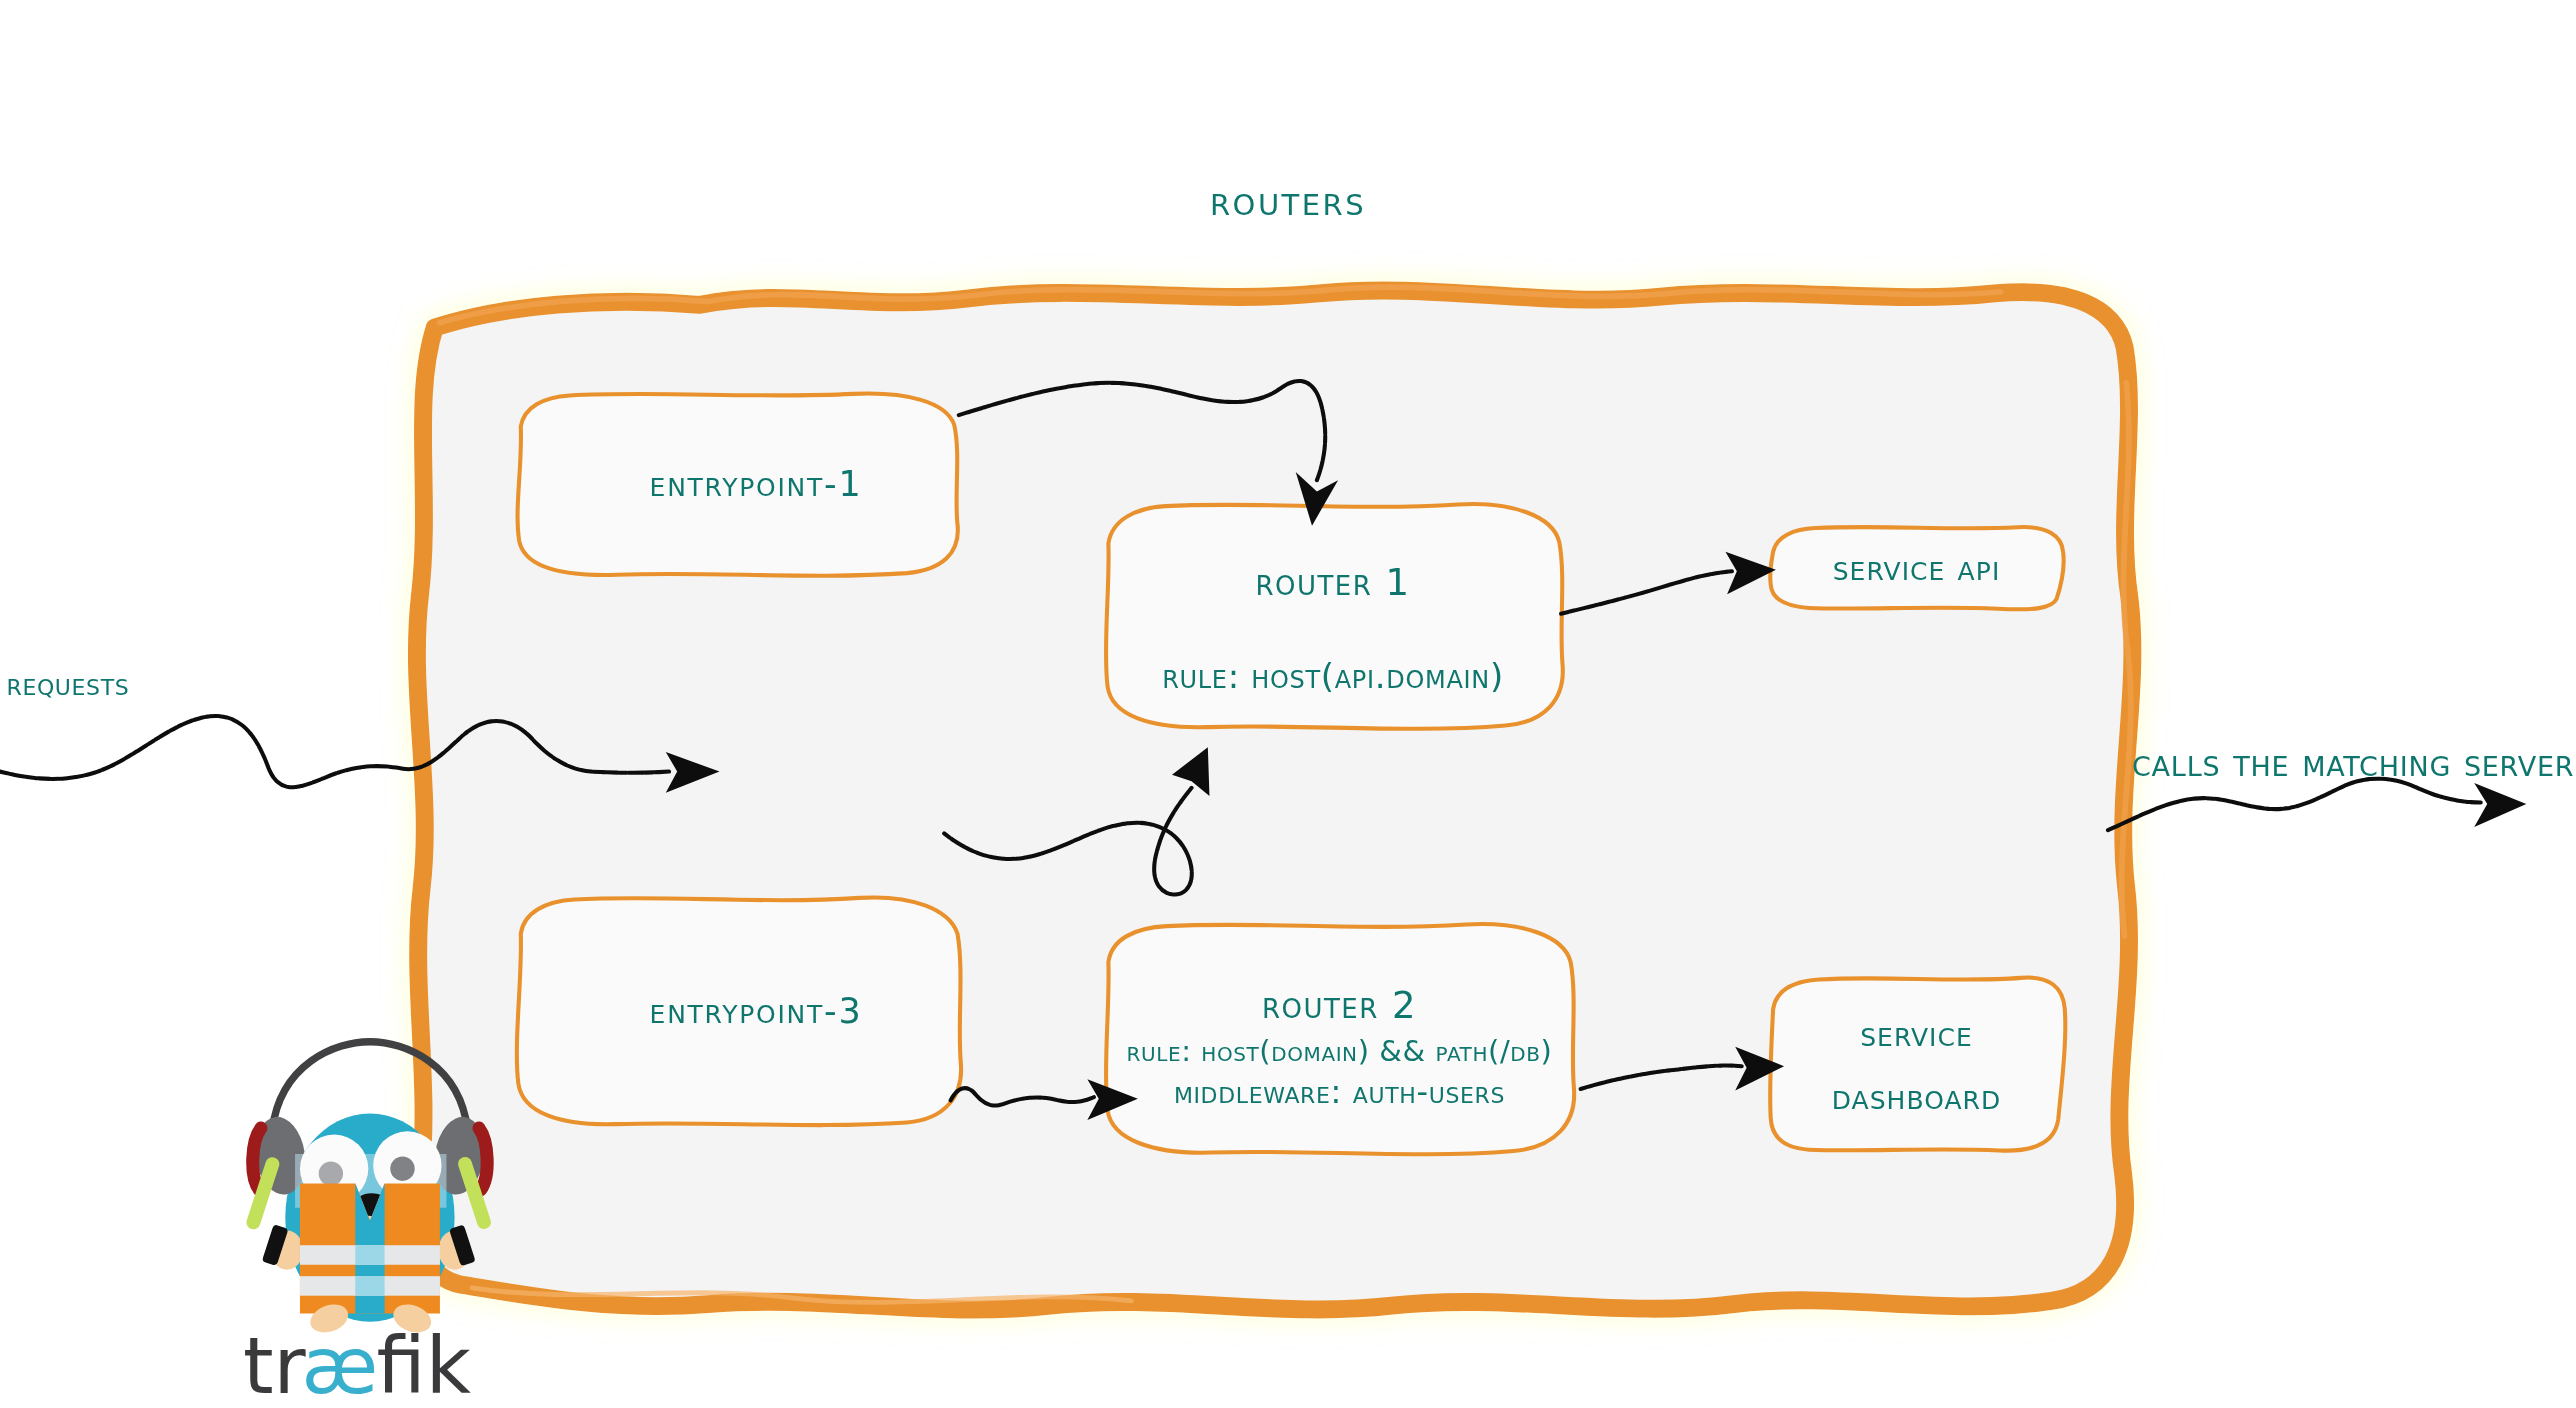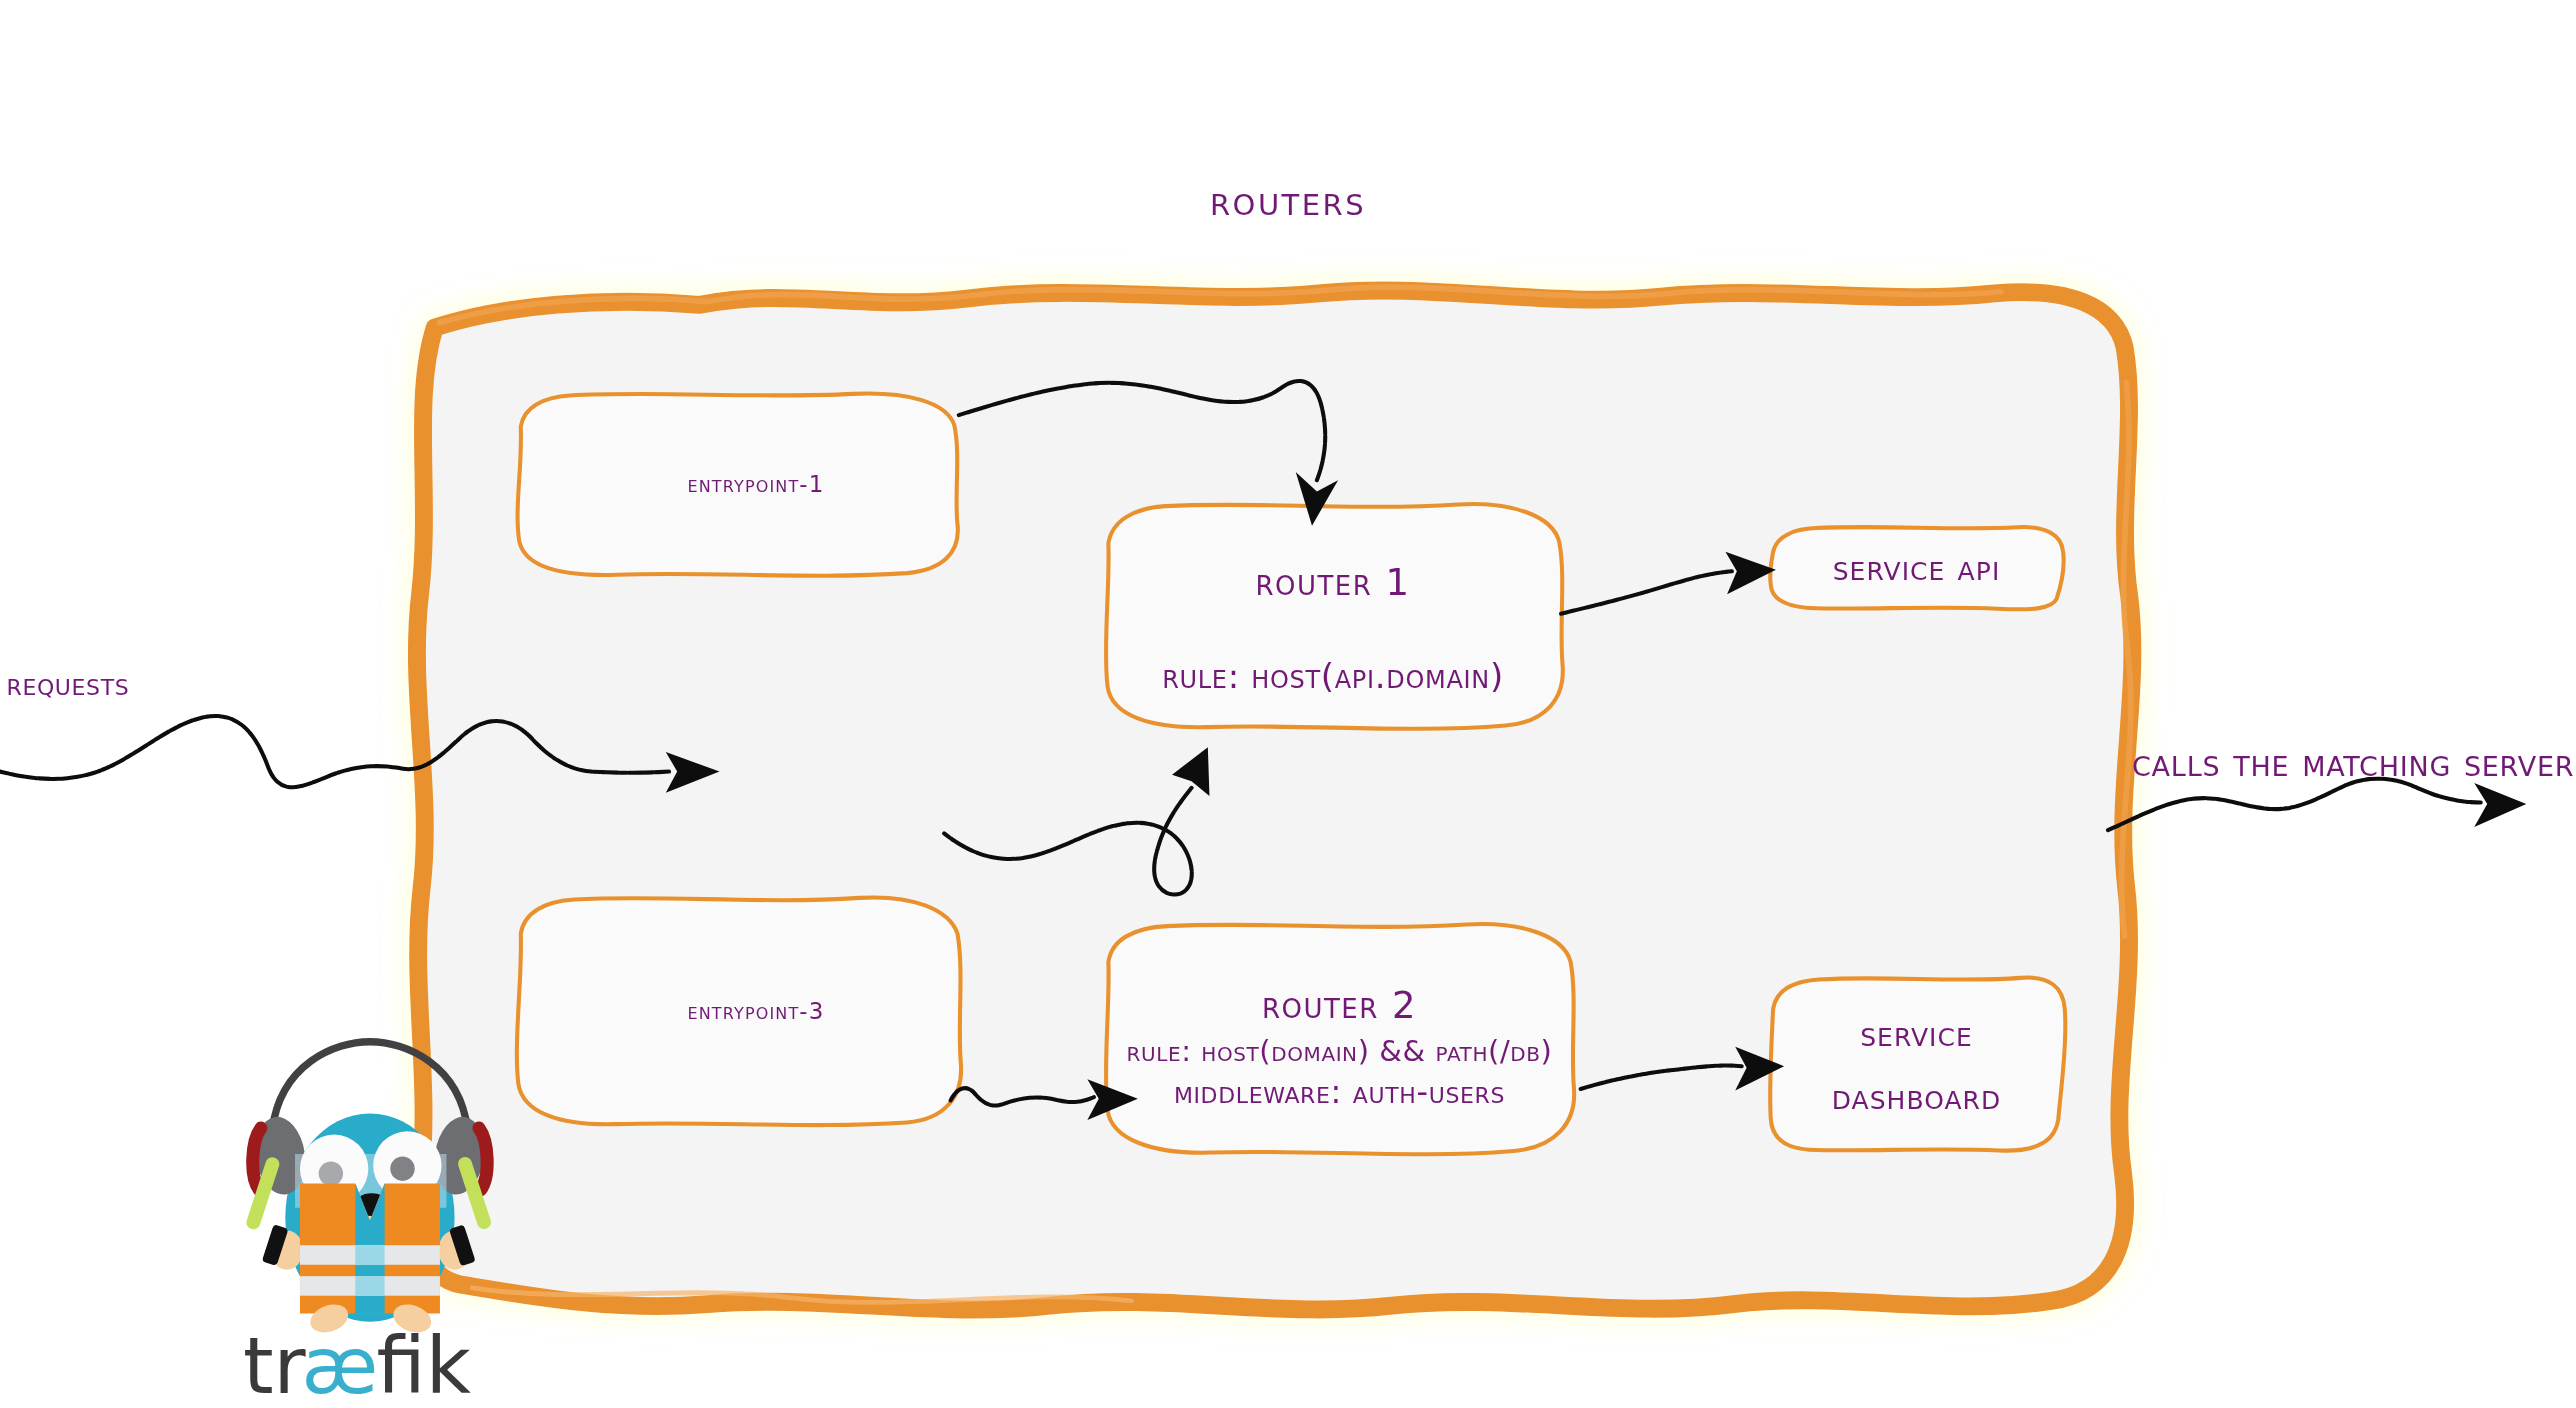--- a/index.html
+++ b/index.html
@@ -16,21 +16,21 @@
   }
 
   .stage {
     position: absolute;
     inset: 0;
   }
 
   
   .hand {
     font-family: "DejaVu Sans", sans-serif;
-    color: #701a75;
+    color: #0f766e;
     font-weight: 400;
     letter-spacing: 0.02em;
     font-variant: small-caps;
     text-transform: lowercase;
     white-space: nowrap;
   }
 
   
   #routers-title {
     position: absolute;
@@ -69,21 +69,21 @@
     flex-direction: column;
     align-items: center;
     justify-content: center;
     text-align: center;
   }
 
   
   #entrypoint-1 { left: 511px; top: 389px; width: 453px; height: 189px; }
   #entrypoint-2 { left: 511px; top: 643px; width: 453px; height: 210px; }
   #entrypoint-3 { left: 511px; top: 893px; width: 453px; height: 236px; }
-  .ep-label { font-size: 23px; letter-spacing: 0.05em; margin-left: 37px; }
+  .ep-label { font-size: 35px; letter-spacing: 0.05em; margin-left: 37px; }
 
   
   #router-1 { left: 1097px; top: 498px; width: 472px; height: 260px; }
   #router-2 { left: 1097px; top: 918px; width: 485px; height: 259px; }
   .router-title { font-size: 37px; letter-spacing: 0.04em; }
   #router-1 .router-title { margin-bottom: 52px; }
   #router-1 .router-rule { font-size: 34px; }
   #router-2 .router-title { margin-bottom: 6.5px; }
   #router-2 .router-rule { font-size: 29px; margin-bottom: 4.9px; }
   #router-2 .router-mw { font-size: 32px; }

